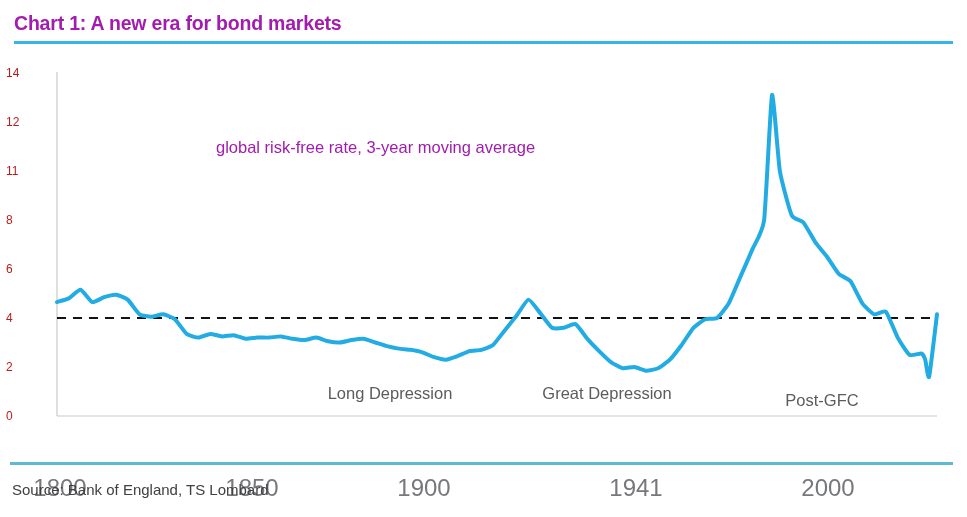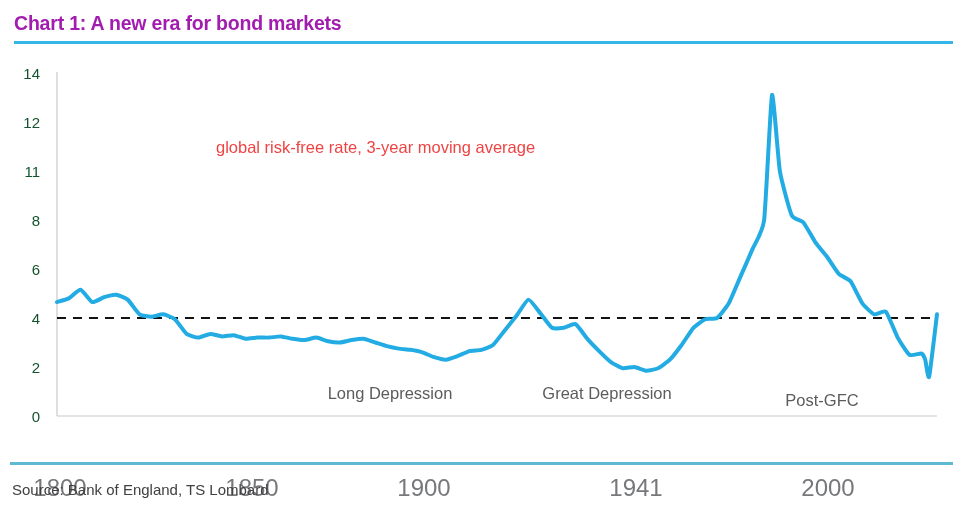--- a/index.html
+++ b/index.html
@@ -51,39 +51,39 @@
   .plot-svg {
     position: absolute;
     left: 0;
     top: 0;
     display: block;
   }
   
   .y-tick {
     position: absolute;
     width: 34px;
-    text-align: right;
-    font-size: 15px;
-    color: #14532d;
+    text-align: left;
+    font-size: 12px;
+    color: #b91c1c;
     transform: translateY(-50%);
   }
   .x-tick {
     position: absolute;
     font-size: 24px;
     color: #77787b;
     transform: translateX(-50%);
     top: 424px;
   }
   
   .subtitle-note {
     position: absolute;
     left: 216px;
     top: 88px;
     font-size: 16.5px;
-    color: #ef4444;
+    color: #a21caf;
     white-space: nowrap;
   }
   .ann {
     position: absolute;
     font-size: 16.5px;
     color: #5c5c5e;
     white-space: nowrap;
     transform: translateX(-50%);
   }
   

